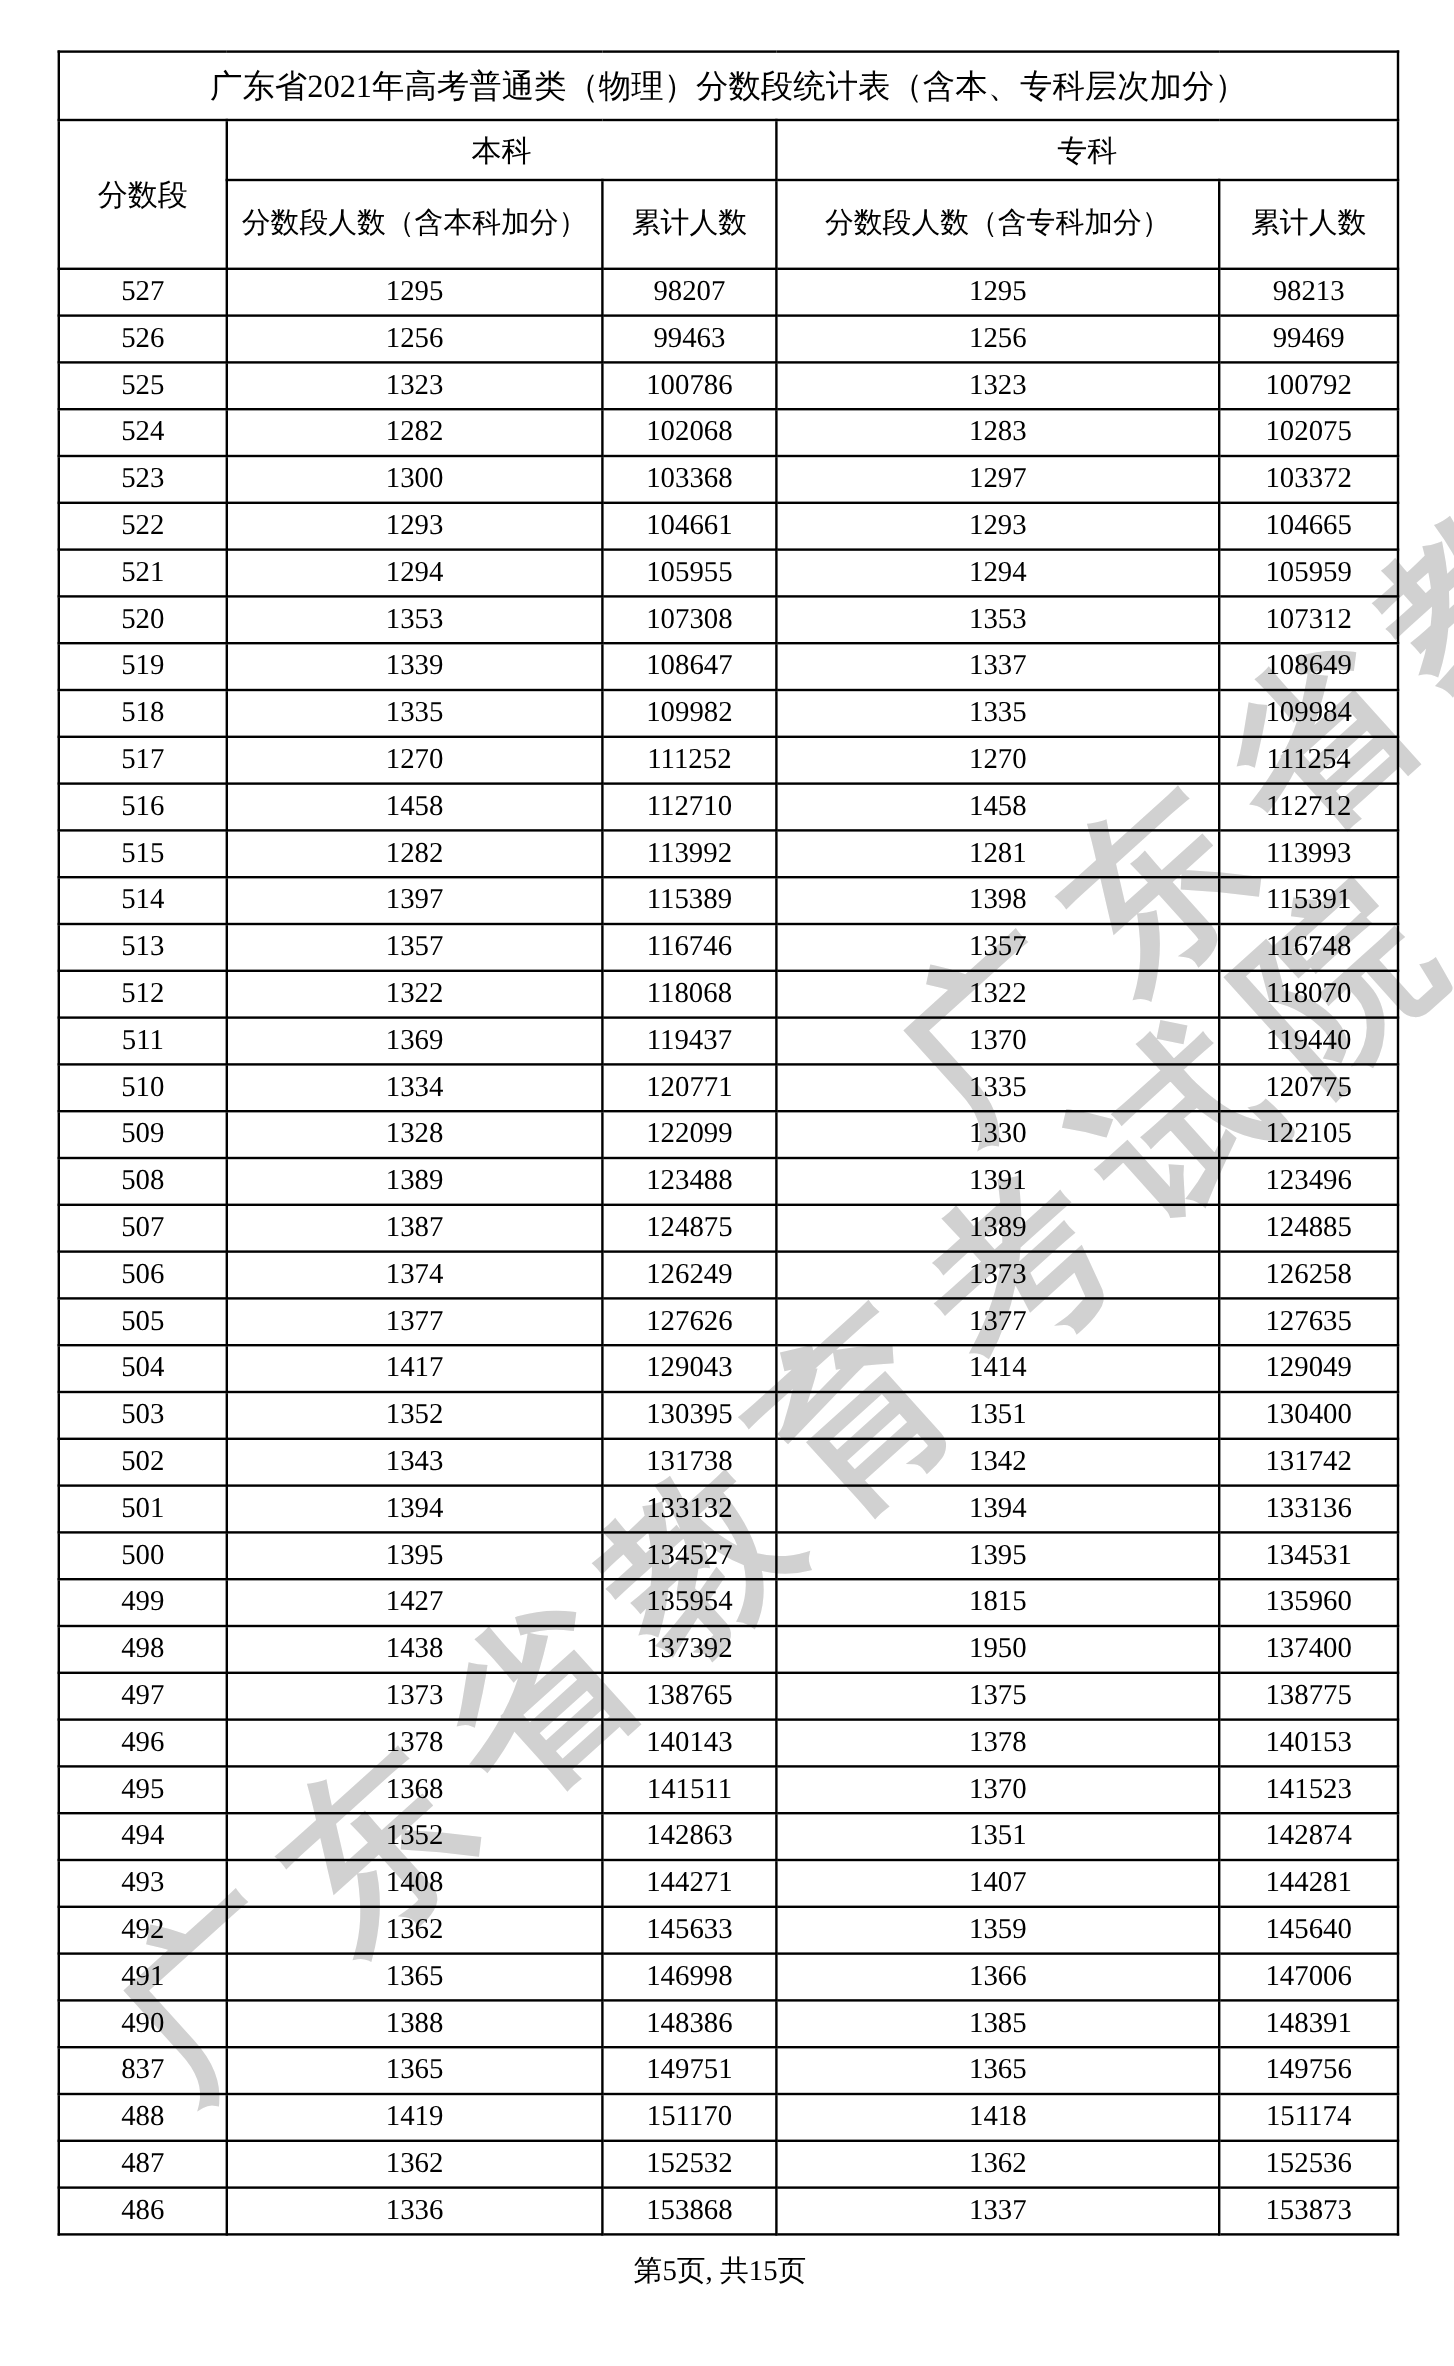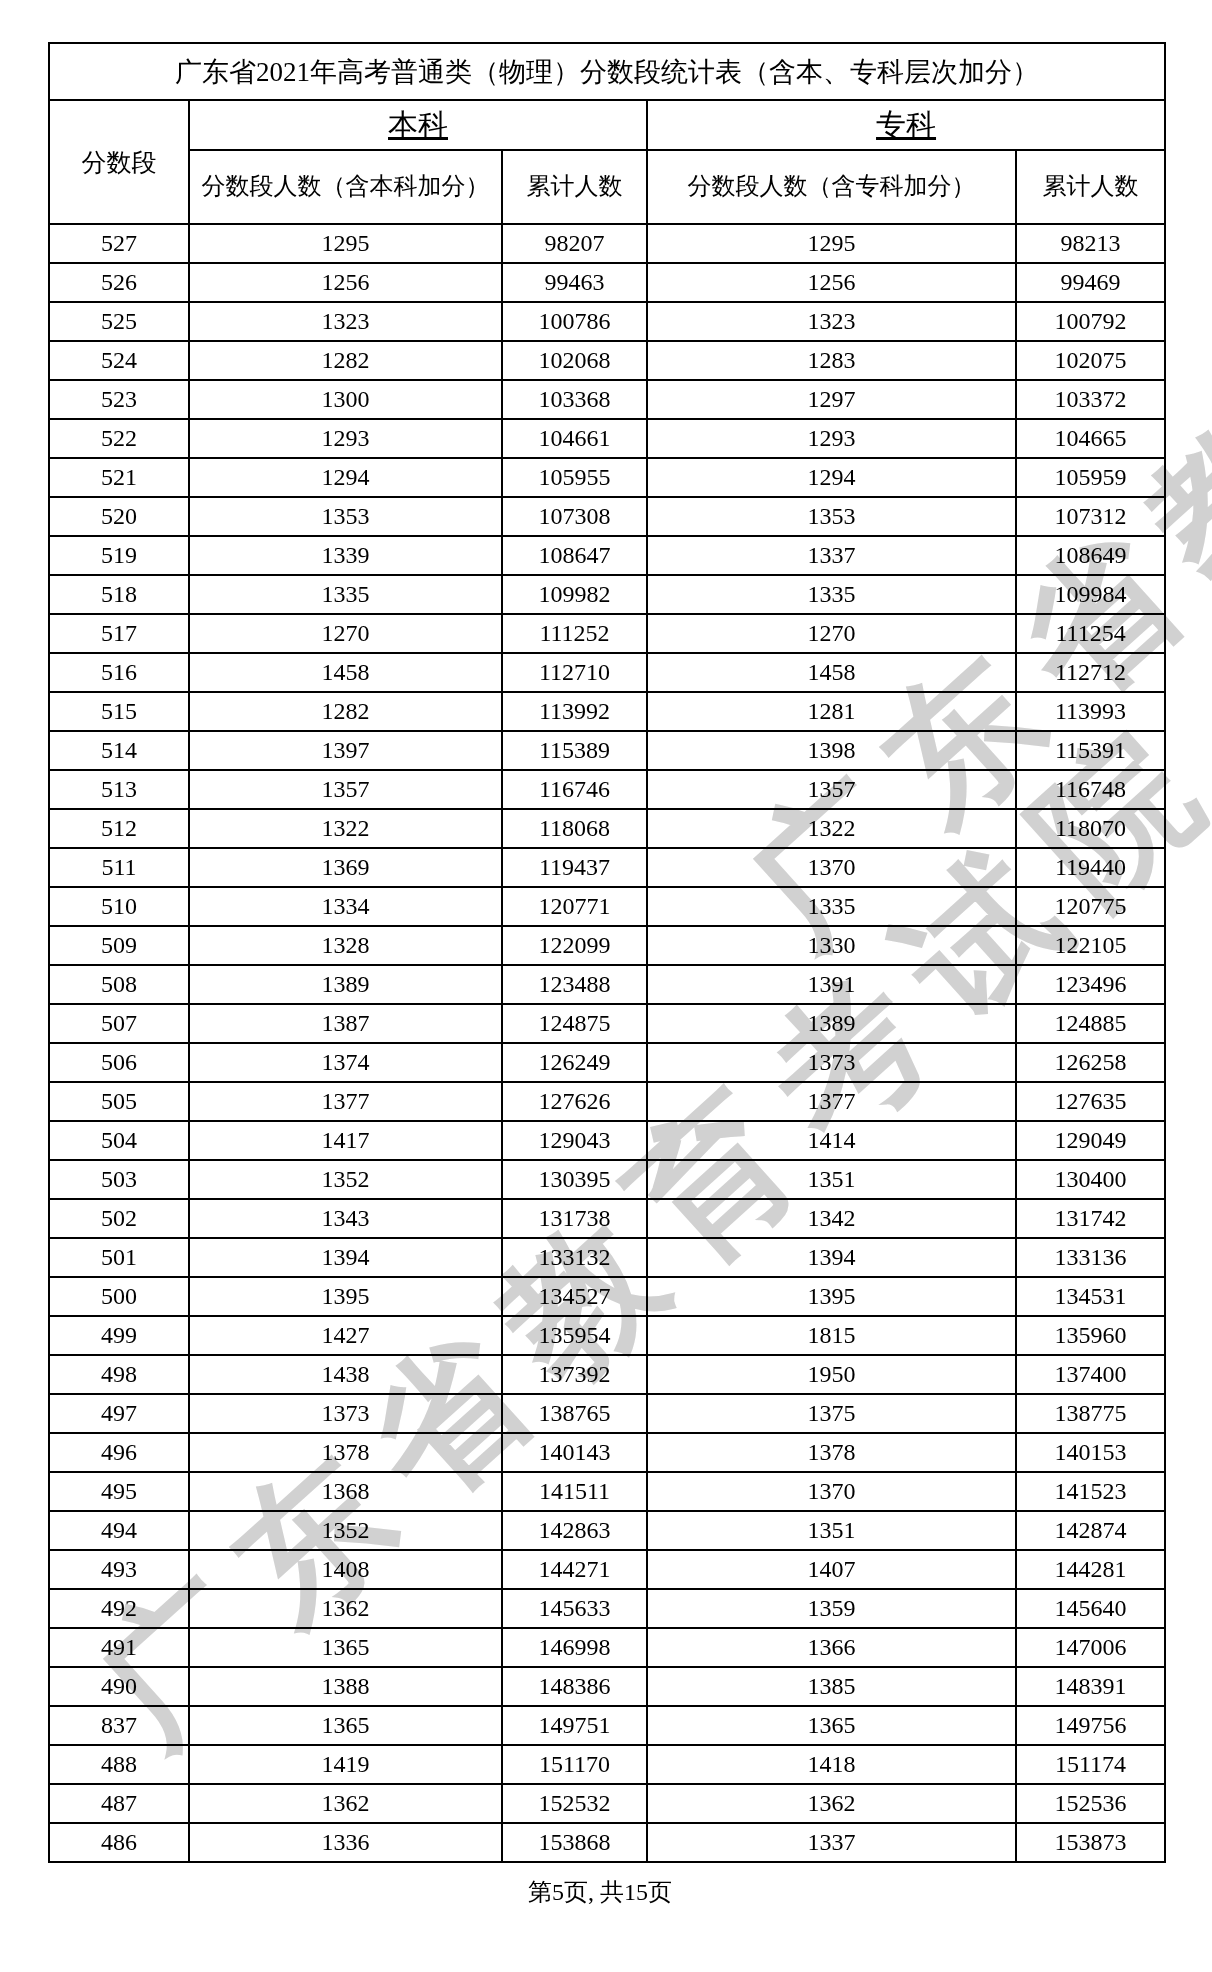--- a/index.html
+++ b/index.html
@@ -83,22 +83,21 @@
   .title-cell {
     height: 55px;
     font-size: 27px;
     letter-spacing: 0px;
     white-space: nowrap;
   }
 
   
   .group-cell {
     height: 48px;
-    font-size: 30px;
-    text-decoration: underline;
+    font-size: 25px;
   }
   .score-head-cell {
     font-size: 25px;
     font-family: Liberation Serif, serif;
   }
   .sub-cell {
     height: 72px;
     font-size: 24px;
     line-height: 1.22;
     padding: 0 4px;

